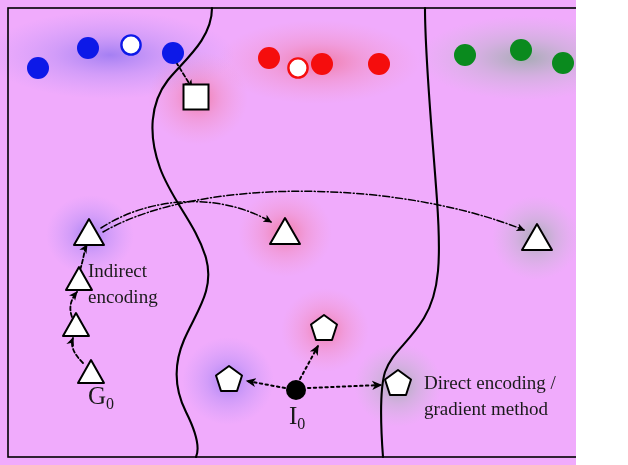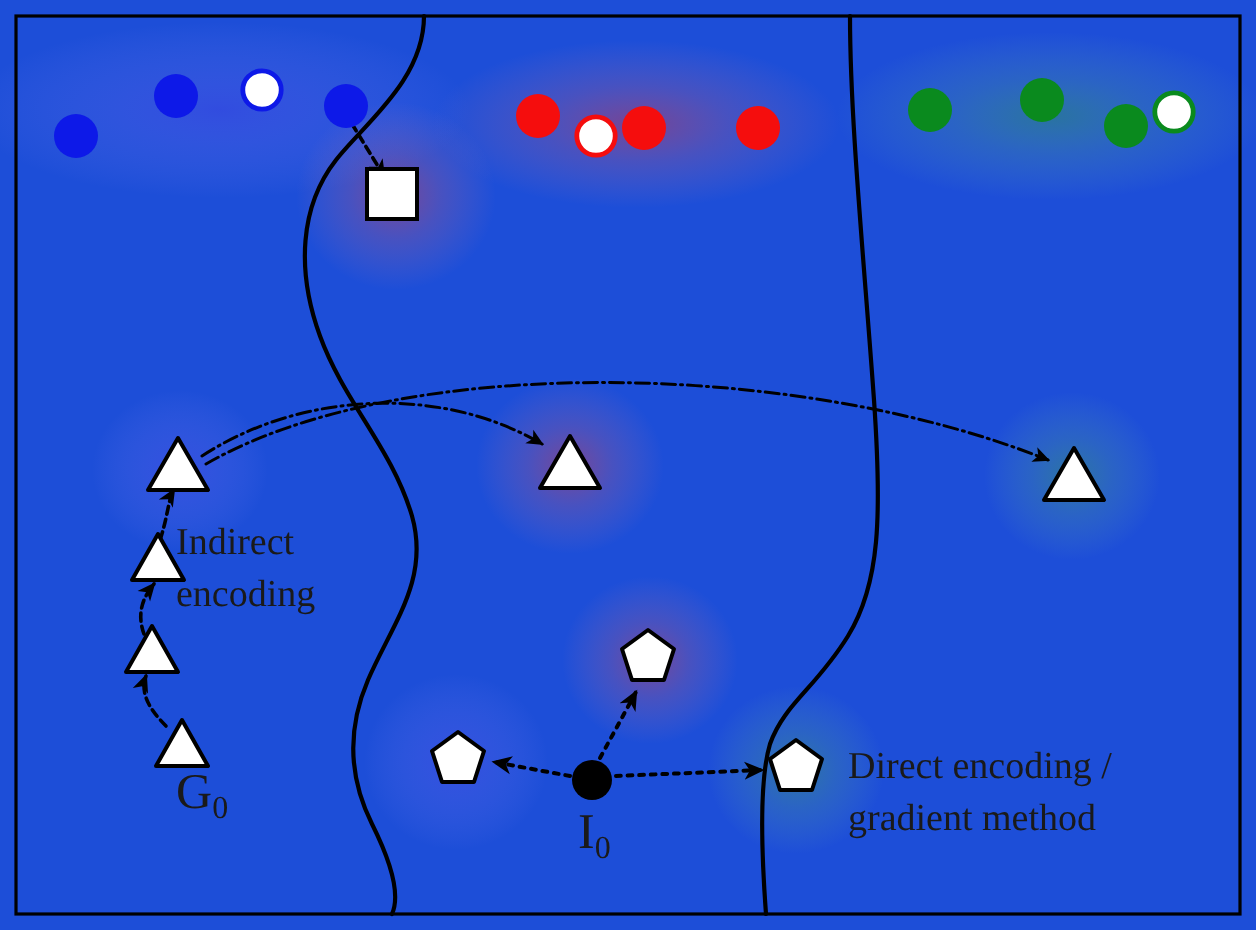--- a/index.html
+++ b/index.html
@@ -2,23 +2,23 @@
 <html><head>
 <meta charset="utf-8">
 <style>
   html, body {
     margin: 0;
     padding: 0;
     background: #ffffff;
   }
   #figure-root {
     position: relative;
-    width: 628px;
+    width: 576px;
     height: 465px;
-    background: #1d4ed8;
+    background: #f0abfc;
     font-family: "Liberation Serif", "DejaVu Serif", serif;
     overflow: hidden;
   }
   #figure-svg {
     position: absolute;
     left: 0;
     top: 0;
     width: 628px;
     height: 465px;
     display: block;

